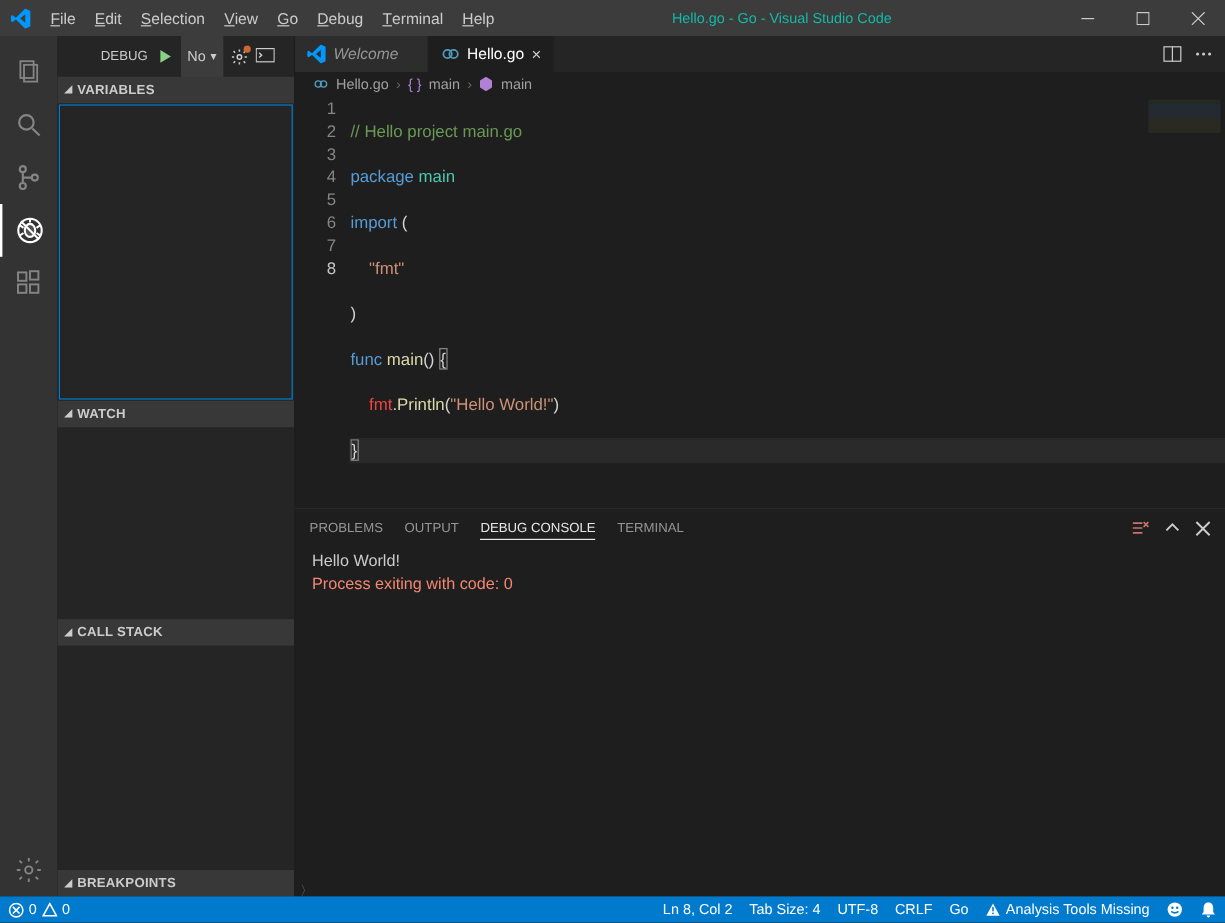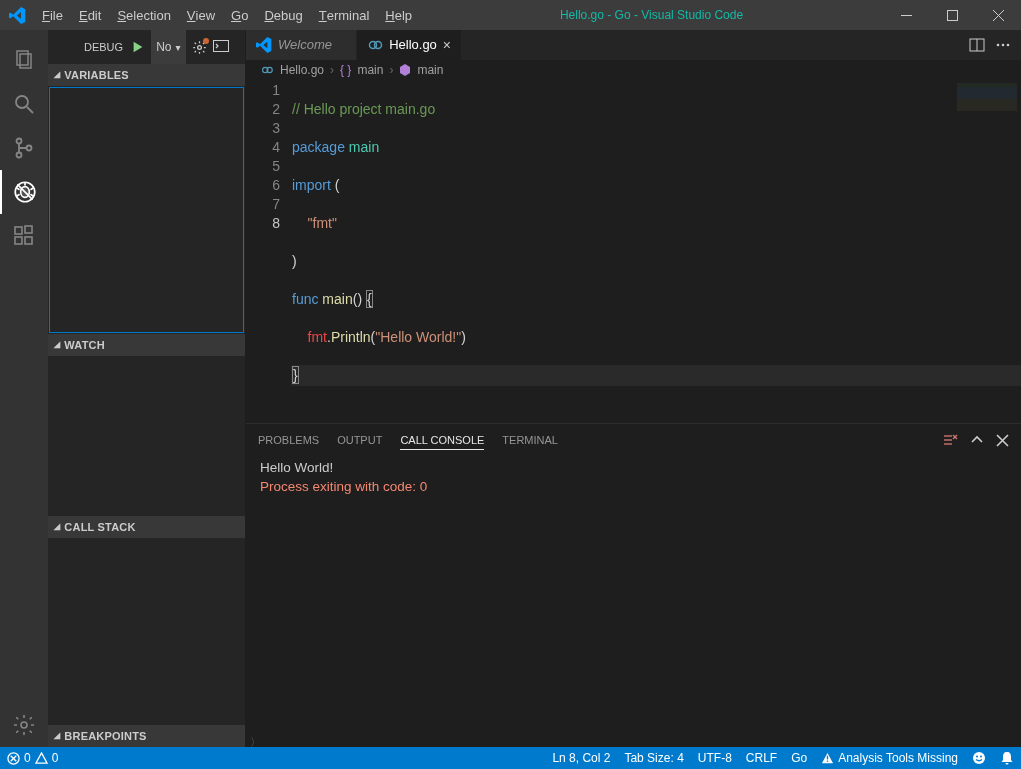--- a/index.html
+++ b/index.html
@@ -292,21 +292,21 @@
 <div class="line"><span>    </span><span class="tok-ident">fmt</span><span class="tok-punct">.</span><span class="tok-func">Println</span><span class="tok-punct">(</span><span class="tok-string">"Hello World!"</span><span class="tok-punct">)</span></div>
 <div class="line current"><span class="tok-punct tok-bracket-hl">}</span></div>
       </div>
       <div class="minimap"></div>
     </div>
 
     <div class="panel">
       <div class="panel-tabs">
         <div class="ptab">PROBLEMS</div>
         <div class="ptab">OUTPUT</div>
-        <div class="ptab active">CALL CONSOLE</div>
+        <div class="ptab active">DEBUG CONSOLE</div>
         <div class="ptab">TERMINAL</div>
         <div class="spacer"></div>
         <div class="picons">
           <span style="color:#c9746b">
               <svg width="16" height="16" viewBox="0 0 16 16" stroke="currentColor" fill="none" stroke-width="1.4">
                 <line x1="2" y1="4" x2="10" y2="4"></line>
                 <line x1="2" y1="8" x2="10" y2="8"></line>
                 <line x1="2" y1="12" x2="10" y2="12"></line>
                 <line x1="11" y1="3" x2="15" y2="7"></line>
                 <line x1="15" y1="3" x2="11" y2="7"></line>

